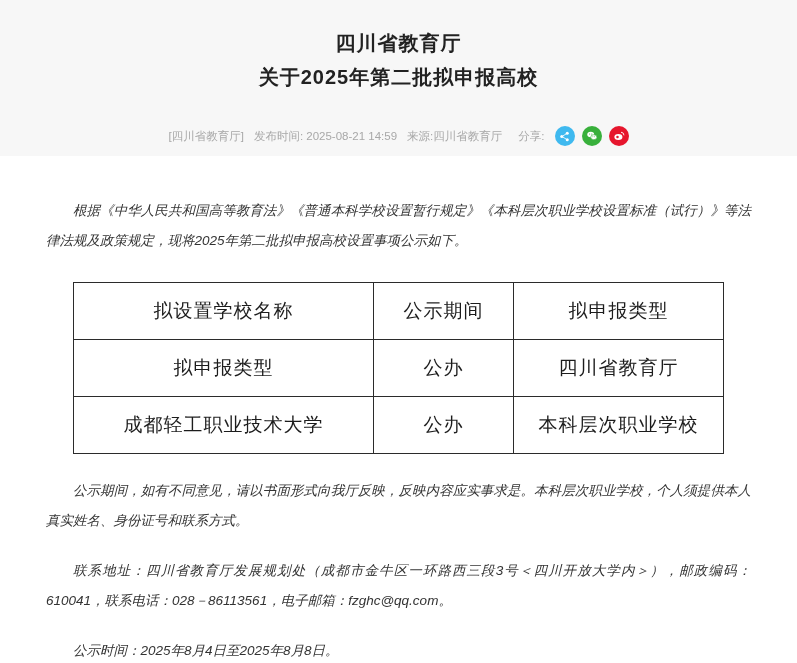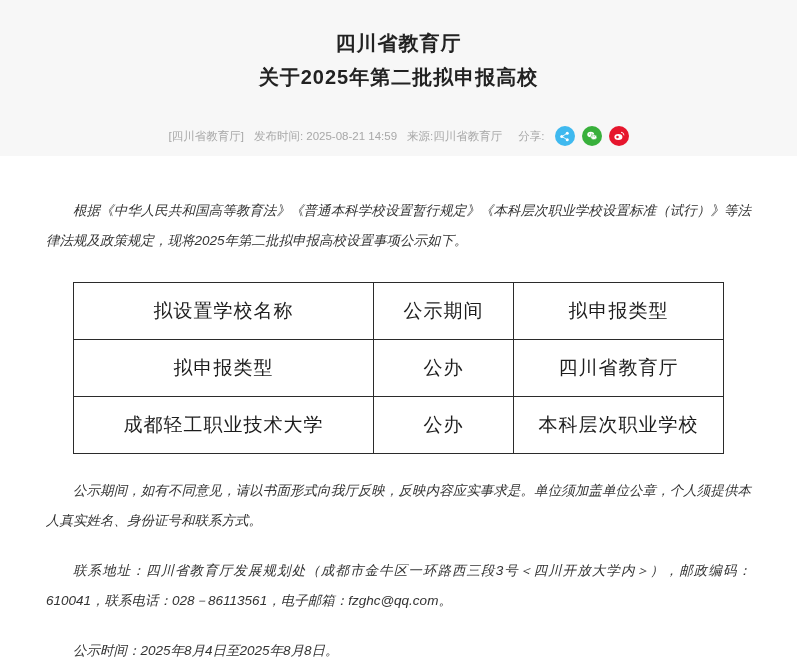--- a/index.html
+++ b/index.html
@@ -183,20 +183,20 @@
           <td>四川省教育厅</td>
         </tr>
         <tr>
           <td>成都轻工职业技术大学</td>
           <td>公办</td>
           <td>本科层次职业学校</td>
         </tr>
       </tbody>
     </table>
 
-    <p class="para">公示期间，如有不同意见，请以书面形式向我厅反映，反映内容应实事求是。单位须加盖单位公章，个人须提供本人真实姓名、身份证号和联系方式。</p>
+    <p class="para">公示期间，如有不同意见，请以书面形式向我厅反映，反映内容应实事求是。本科层次职业学校，个人须提供本人真实姓名、身份证号和联系方式。</p>
     <div class="section-gap"></div>
     <p class="para">联系地址：四川省教育厅发展规划处（成都市金牛区一环路西三段3号＜四川开放大学内＞），邮政编码：610041，联系电话：028－86113561，电子邮箱：fzghc@qq.com。</p>
     <div class="section-gap"></div>
     <p class="para">公示时间：2025年8月4日至2025年8月8日。</p>
 
   </div>
 </div>
 
 </body></html>

